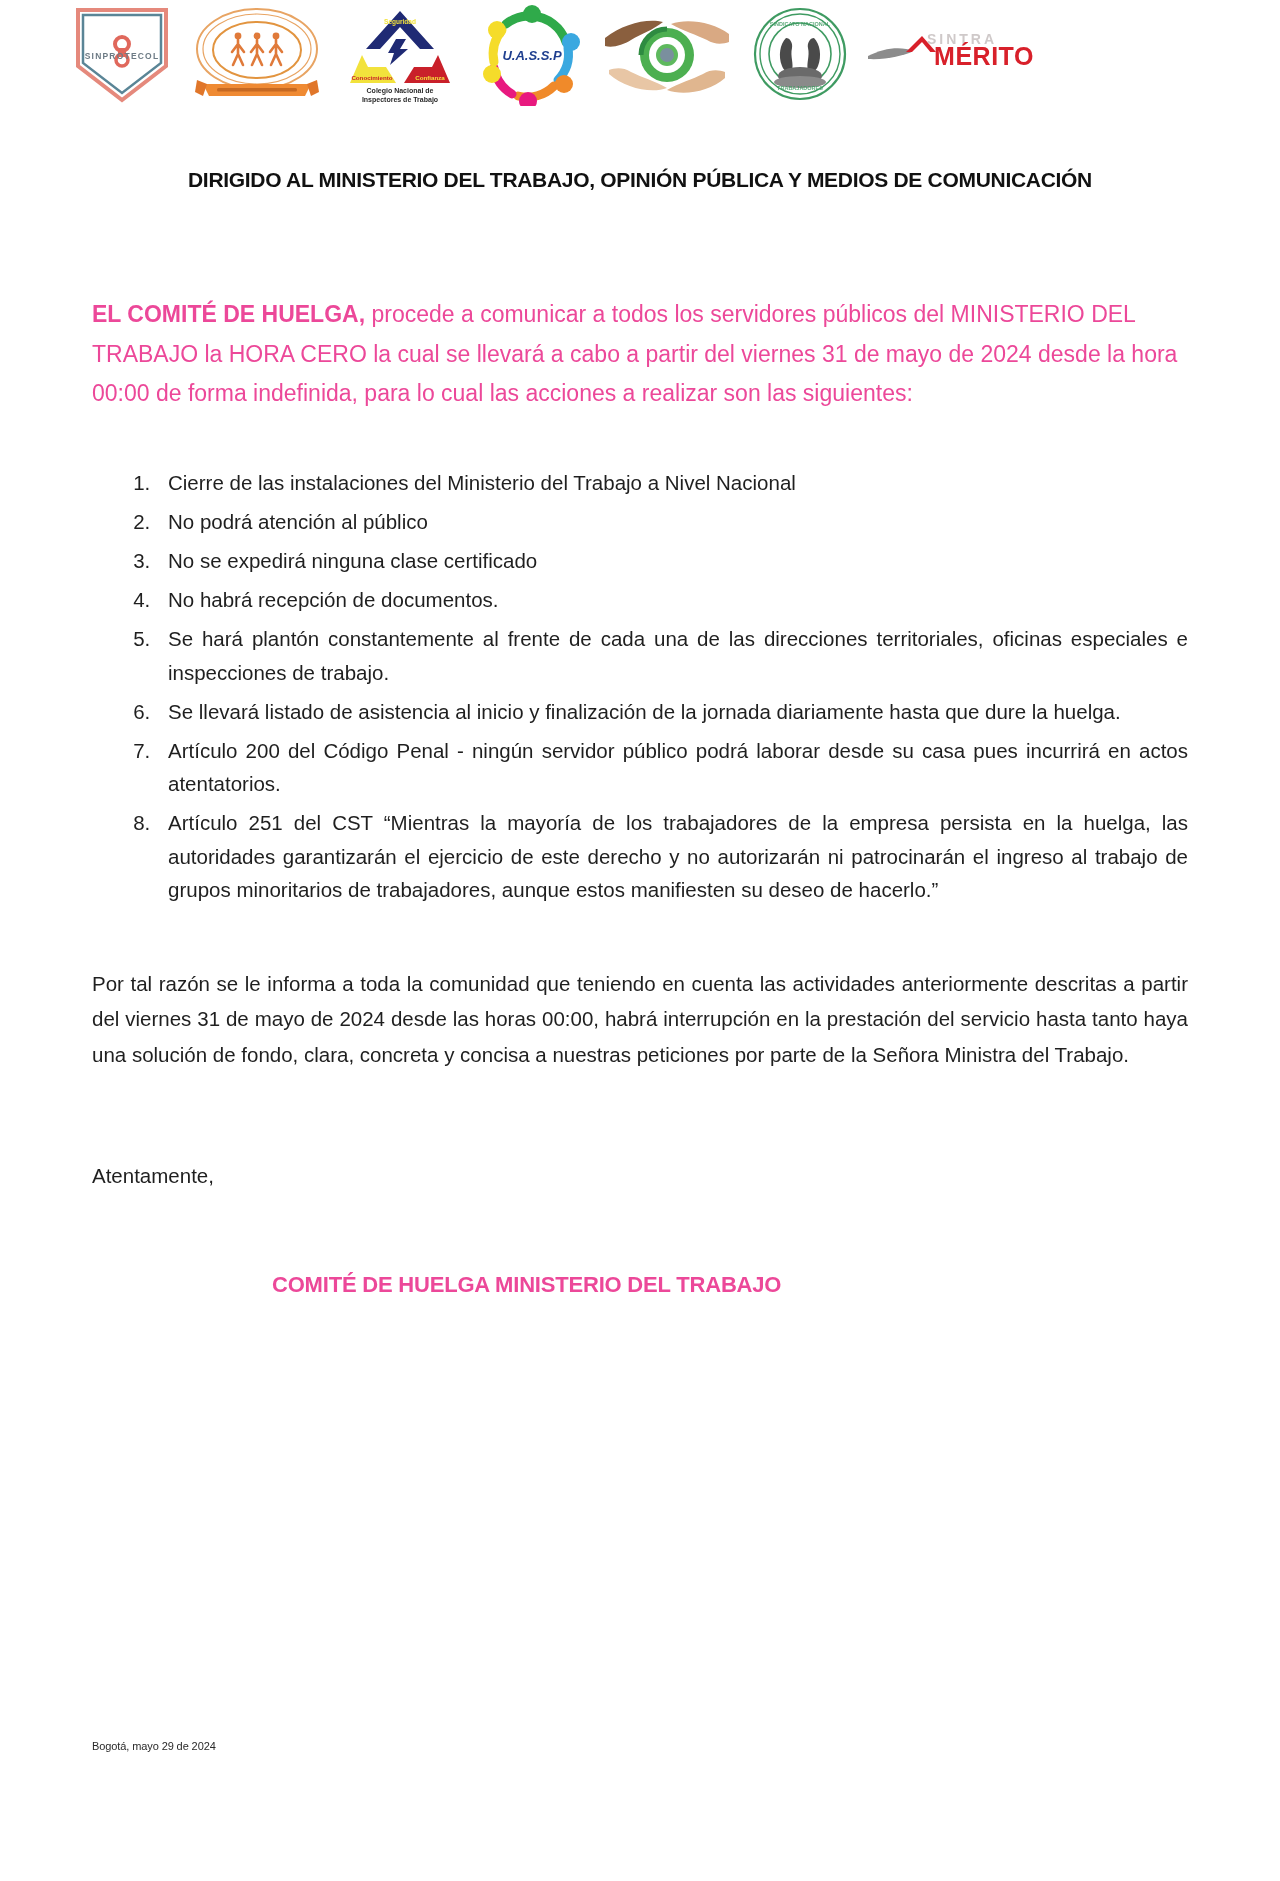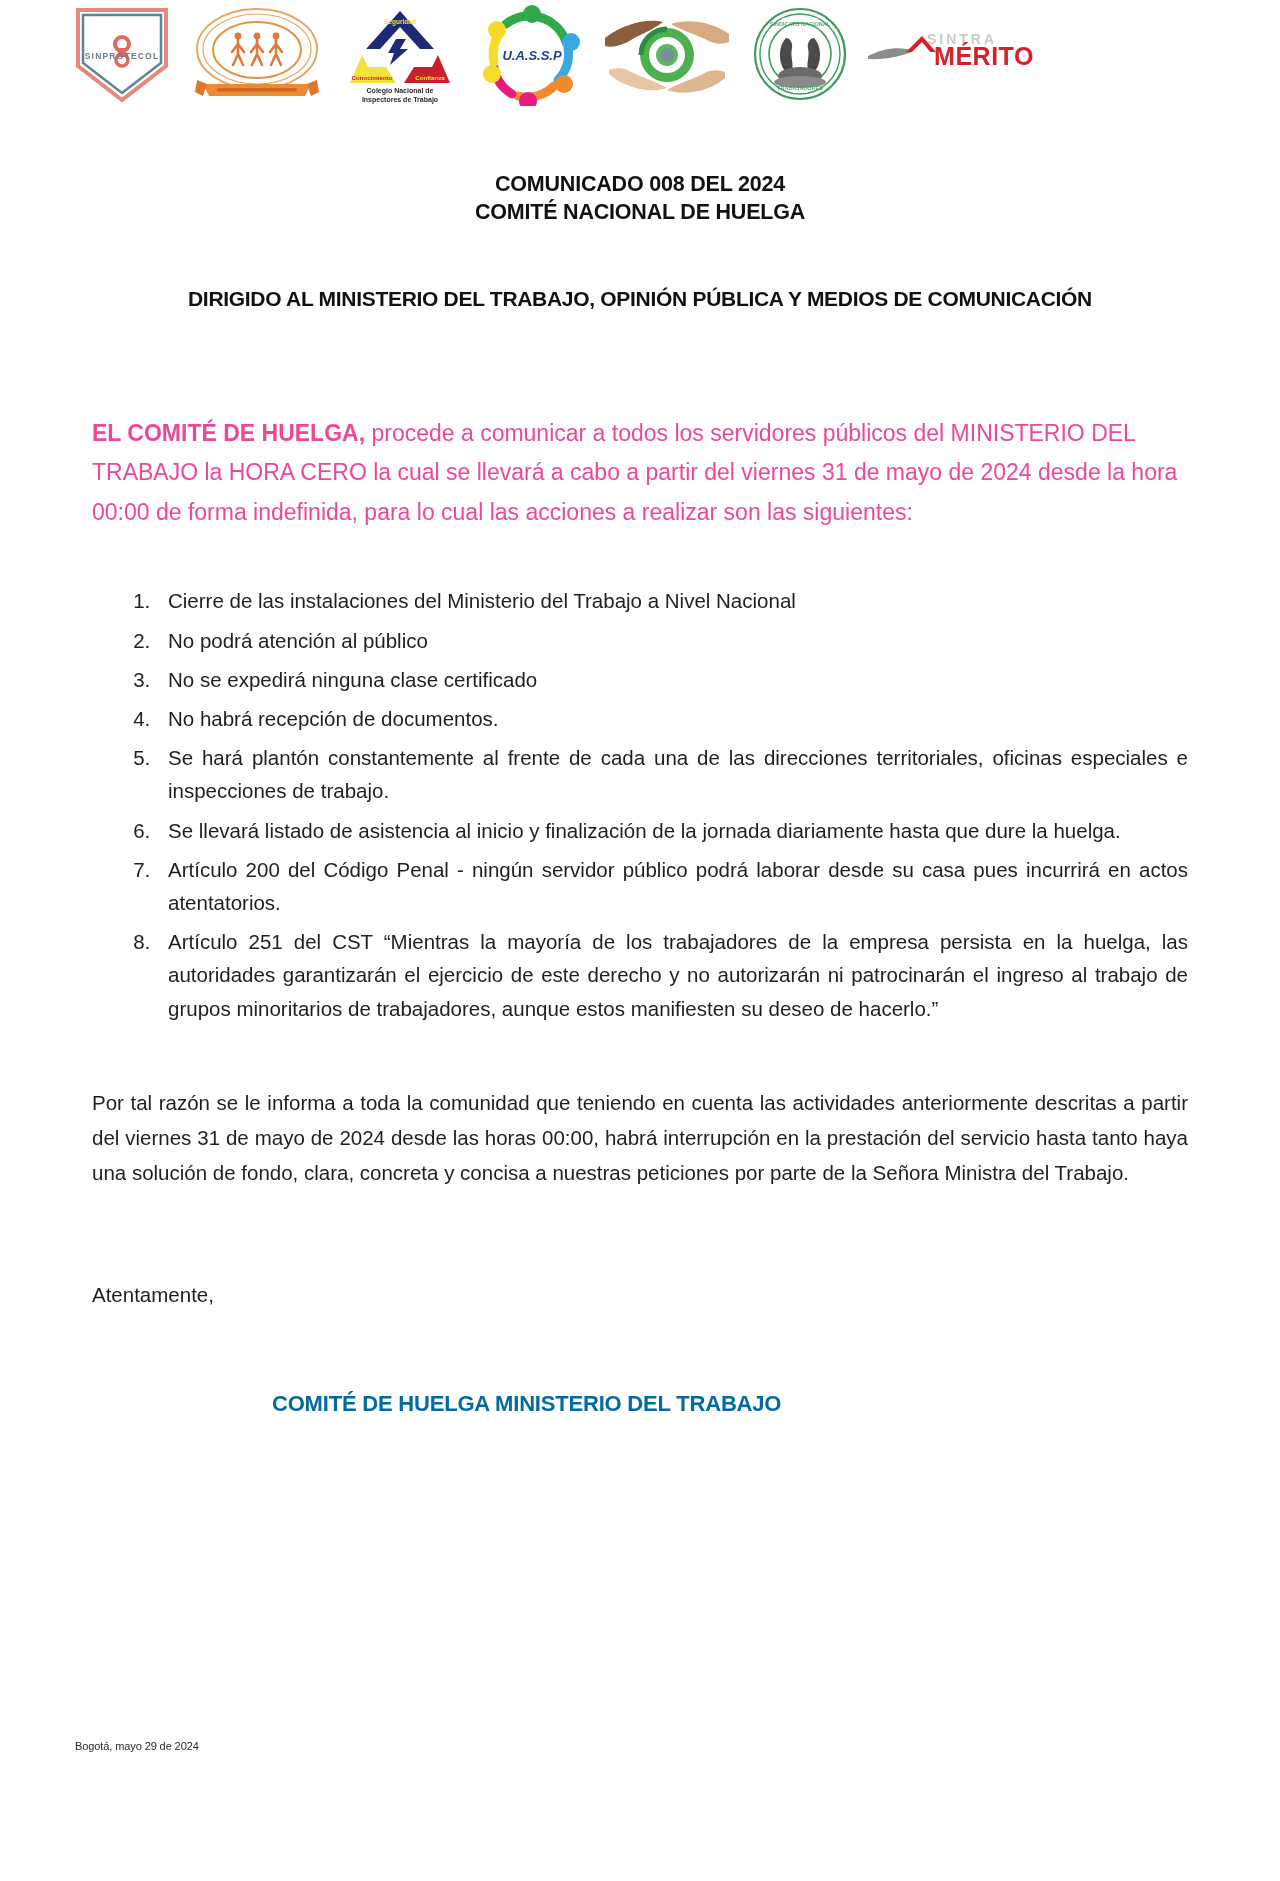--- a/index.html
+++ b/index.html
@@ -108,26 +108,26 @@
     font-size: 20.5px;
     color: #1f1f1f;
   }
 
   .signature {
     margin-top: 84px;
     padding-left: 180px;
     font-size: 22px;
     font-weight: bold;
     letter-spacing: -0.2px;
-    color: #0369a1;
+    color: #ec4899;
   }
 
   .footer-note {
     position: absolute;
-    left: 75px;
+    left: 92px;
     top: 1740px;
     font-size: 11px;
     color: #2a2a2a;
     letter-spacing: -0.1px;
   }
 </style>
 </head>
 <body>
 
 <div class="logo-strip">
@@ -245,24 +245,20 @@
       <path d="M44 36 L56 24 L66 36 Z" fill="#ffffff"></path>
       <text x="96" y="26" font-family="'Liberation Sans', sans-serif" font-size="14" fill="#cfc9c9" text-anchor="middle" font-weight="bold" letter-spacing="3">SINTRA</text>
       <text x="118" y="47" font-family="'Liberation Sans', sans-serif" font-size="25" fill="#d8202a" text-anchor="middle" font-weight="bold" letter-spacing="0.5">MÉRITO</text>
     </svg>
   </div>
 
 </div>
 
 <div class="doc">
 
-  <div class="title-block">
-    <span class="t-line">COMUNICADO 008 DEL 2024</span>
-    <span class="t-line">COMITÉ NACIONAL DE HUELGA</span>
-  </div>
 
   <div class="addressed">DIRIGIDO AL MINISTERIO DEL TRABAJO, OPINIÓN PÚBLICA Y MEDIOS DE COMUNICACIÓN</div>
 
   <p class="lead"><b>EL COMITÉ DE HUELGA,</b><span> procede a comunicar a todos los servidores públicos del MINISTERIO DEL TRABAJO la HORA CERO la cual se llevará a cabo a partir del viernes 31 de mayo de 2024 desde la hora 00:00 de forma indefinida, para lo cual las acciones a realizar son las siguientes:</span></p>
 
   <ol class="actions">
     <li>Cierre de las instalaciones del Ministerio del Trabajo a Nivel Nacional</li>
     <li>No podrá atención al público</li>
     <li>No se expedirá ninguna clase certificado</li>
     <li>No habrá recepción de documentos.</li>

